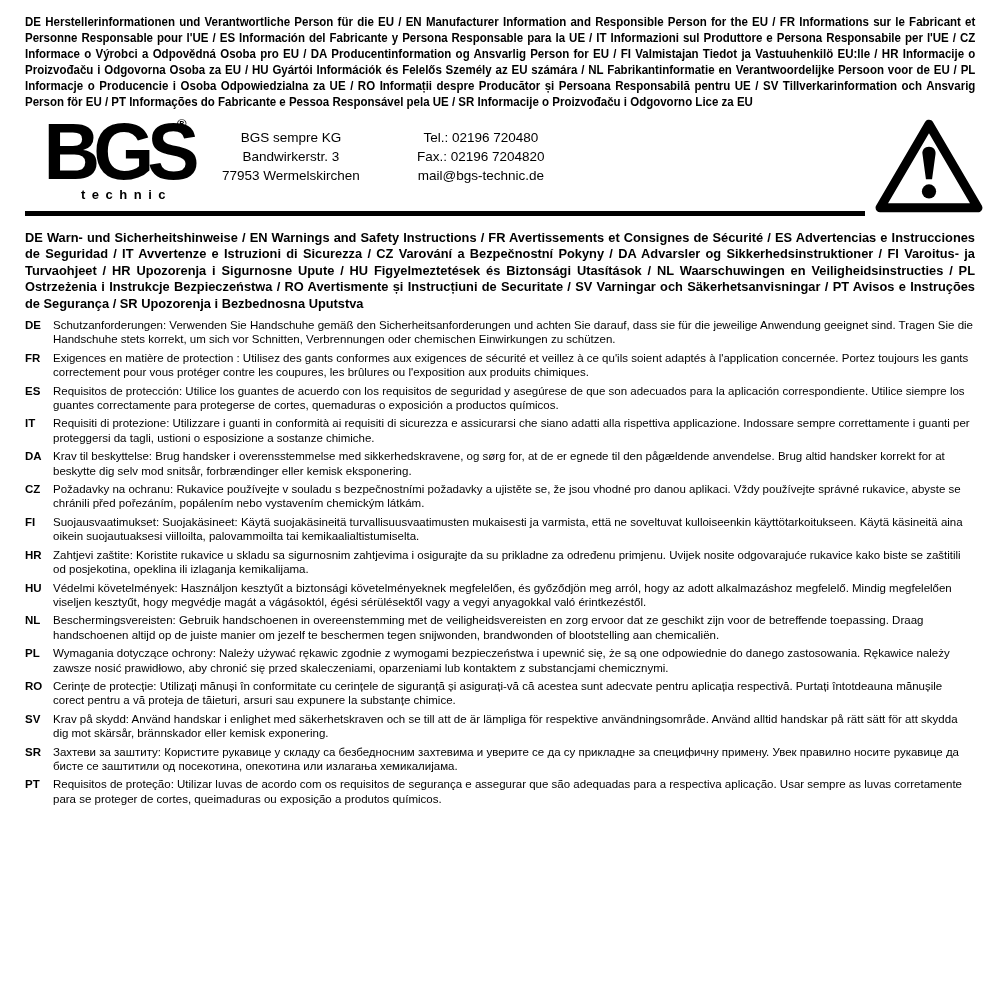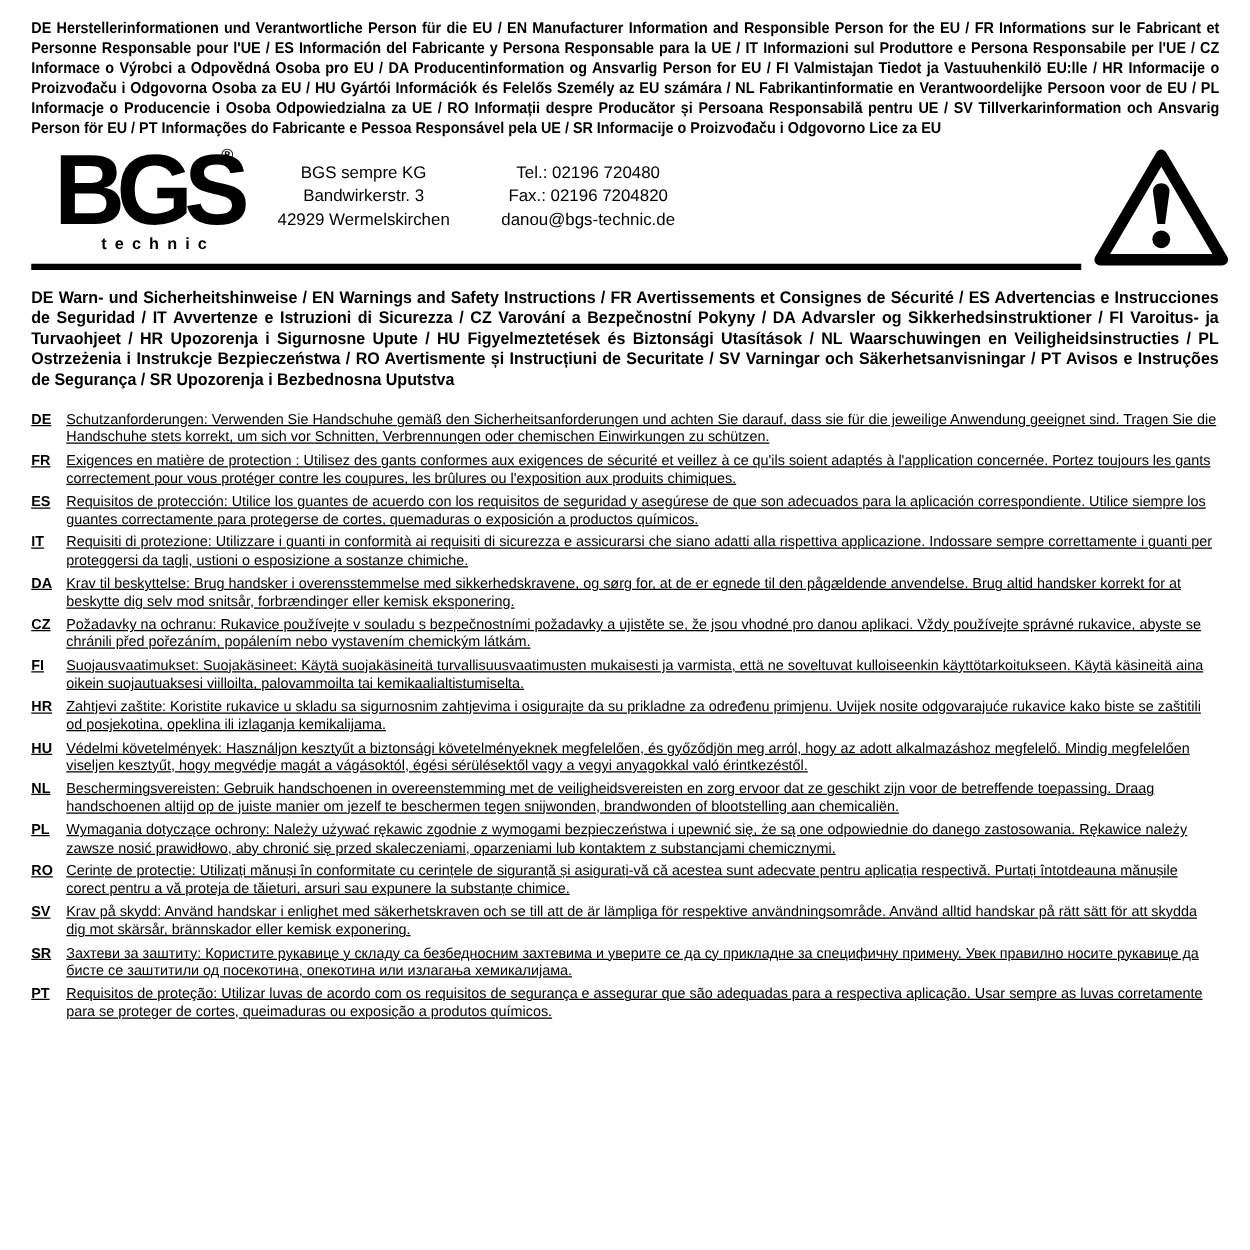--- a/index.html
+++ b/index.html
@@ -37,41 +37,41 @@
     transform-origin:0 0;
     white-space:nowrap;
   }
   .logo-reg { position:absolute; top:0px; left:152px; font-size:13px; font-weight:bold; letter-spacing:0; }
   .logo-technic {
     position:absolute; left:54px; bottom:2px;
     font-weight:bold; font-size:13px; letter-spacing:6.5px;
     background:#fff; padding:0 2px;
   }
   .address  { position:absolute; left:197px; top:8px; font-size:13.5px; line-height:19px; }
-  .contact  { position:absolute; left:376px; top:8px; font-size:13.5px; line-height:19px; }
+  .contact  { position:absolute; left:392px; top:8px; font-size:13.5px; line-height:19px; }
   .website  { position:absolute; left:585px; top:45px; font-size:19.5px; font-weight:bold; letter-spacing:0.2px; }
 
   .warning-triangle { position:absolute; left:873px; top:117px; }
 
   .rule { width:840px; height:4.5px; background:#000; margin-top:7px; }
 
   
   .section-title {
     margin:14px 0 0 0;
     font-weight:bold;
     font-size:13.5px;
     line-height:16.5px;
     text-align:justify;
     width:1000px;
     transform:scaleX(0.95);
     transform-origin:0 0;
   }
 
   
-  .instructions { margin-top:17px;text-decoration:underline; }
+  .instructions { margin-top:6px; }
   .entry { display:flex; margin-bottom:4px; font-size:11.5px; line-height:14.4px; }
   .entry .code { flex:0 0 28px; font-weight:bold; }
   .entry .text { flex:1; }
 </style>
 </head>
 <body>
 
 <div class="page">
   <div class="content">
 
@@ -79,26 +79,26 @@
 
     <div class="brand-row">
       <div class="logo">
         <div class="logo-bgs">BGS</div>
         <div class="logo-reg">®</div>
         <div class="logo-technic">technic</div>
       </div>
       <div class="address">
         <div>BGS sempre KG</div>
         <div>Bandwirkerstr. 3</div>
-        <div>42929 Wermelskirchen</div>
+        <div>77953 Wermelskirchen</div>
       </div>
       <div class="contact">
         <div>Tel.: 02196 720480</div>
         <div>Fax.: 02196 7204820</div>
-        <div>danou@bgs-technic.de</div>
+        <div>mail@bgs-technic.de</div>
       </div>
     </div>
 
     <div class="rule"></div>
 
     <p class="section-title">DE Warn- und Sicherheitshinweise / EN Warnings and Safety Instructions / FR Avertissements et Consignes de Sécurité / ES Advertencias e Instrucciones de Seguridad / IT Avvertenze e Istruzioni di Sicurezza / CZ Varování a Bezpečnostní Pokyny / DA Advarsler og Sikkerhedsinstruktioner / FI Varoitus- ja Turvaohjeet / HR Upozorenja i Sigurnosne Upute / HU Figyelmeztetések és Biztonsági Utasítások / NL Waarschuwingen en Veiligheidsinstructies / PL Ostrzeżenia i Instrukcje Bezpieczeństwa / RO Avertismente și Instrucțiuni de Securitate / SV Varningar och Säkerhetsanvisningar / PT Avisos e Instruções de Segurança / SR Upozorenja i Bezbednosna Uputstva</p>
 
     <div class="instructions">
       <div class="entry">
         <span class="code">DE</span>

